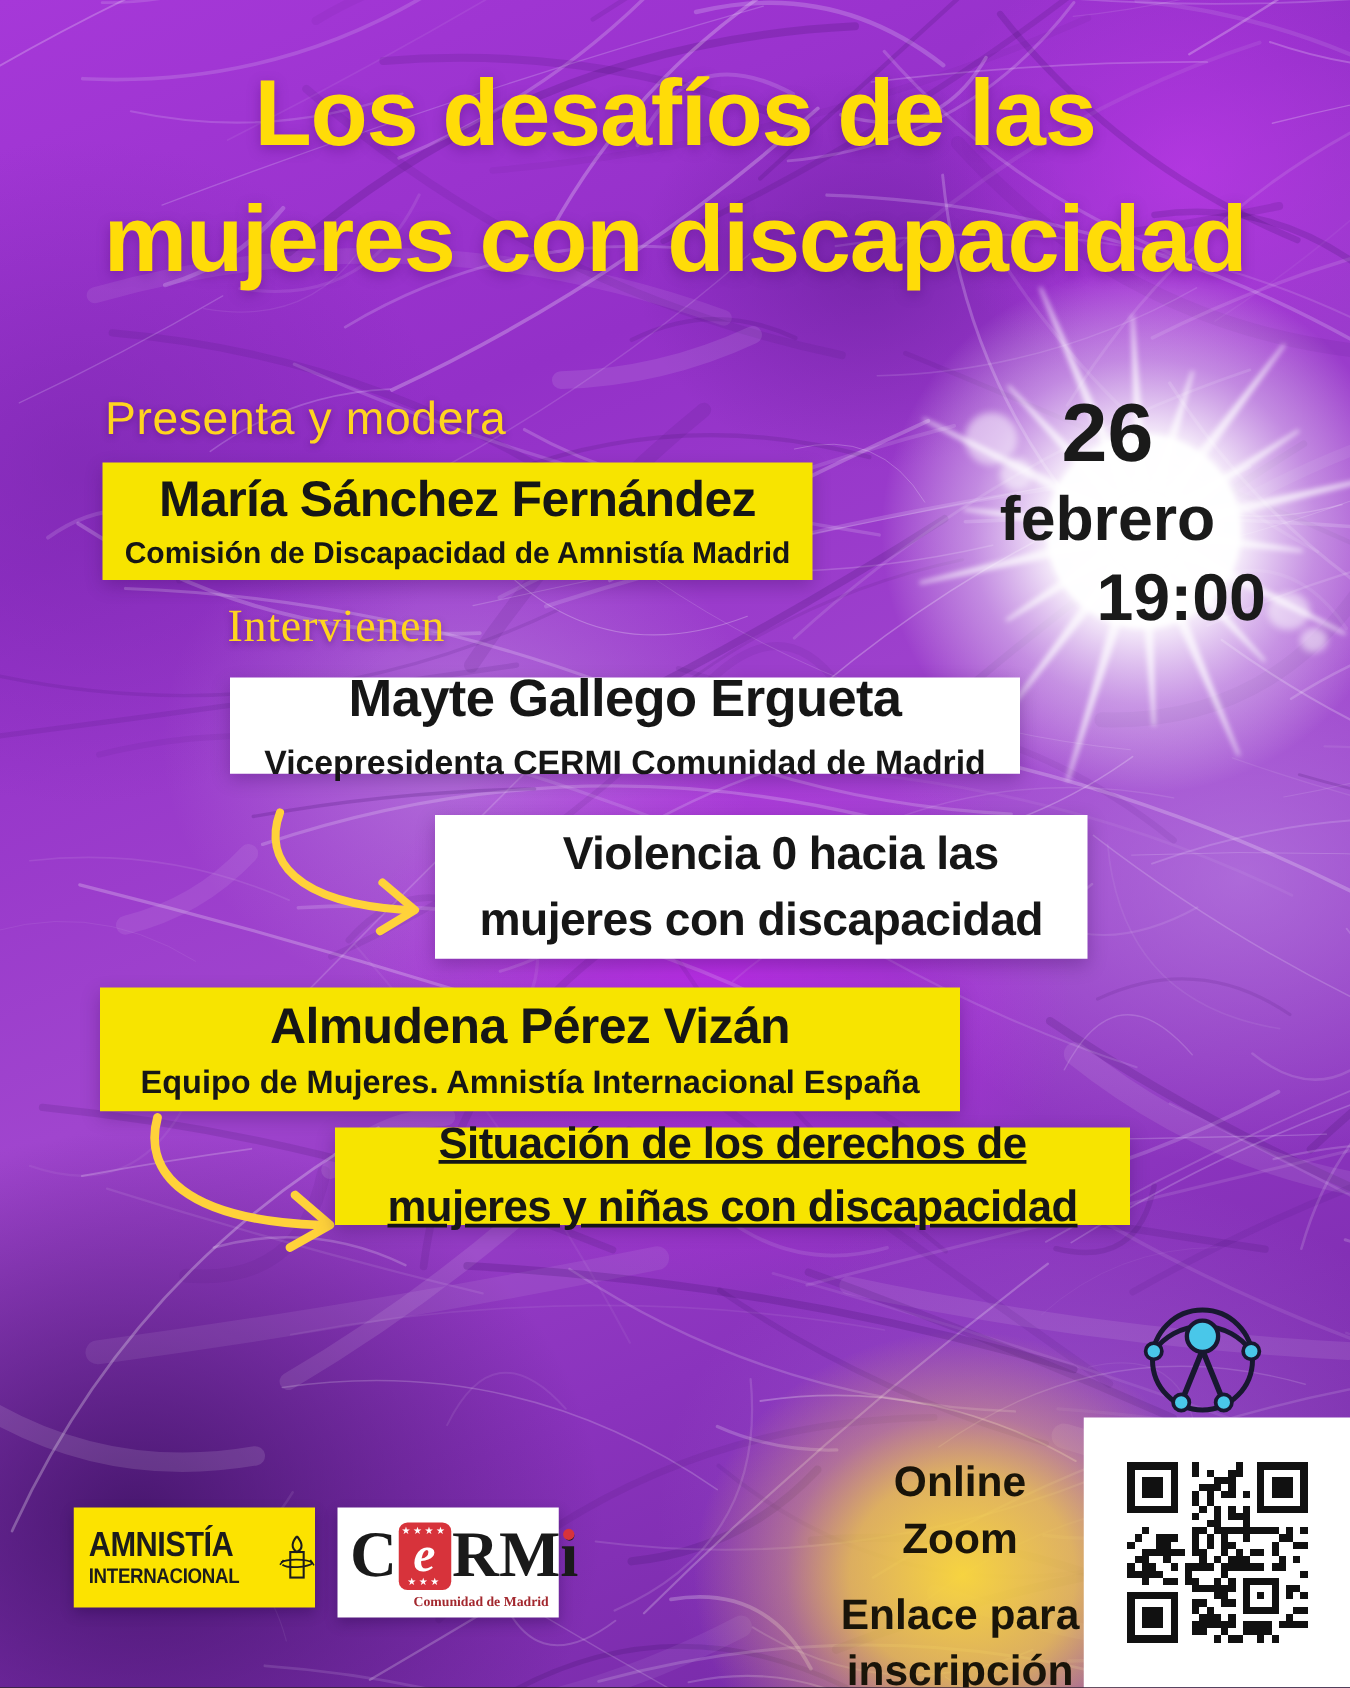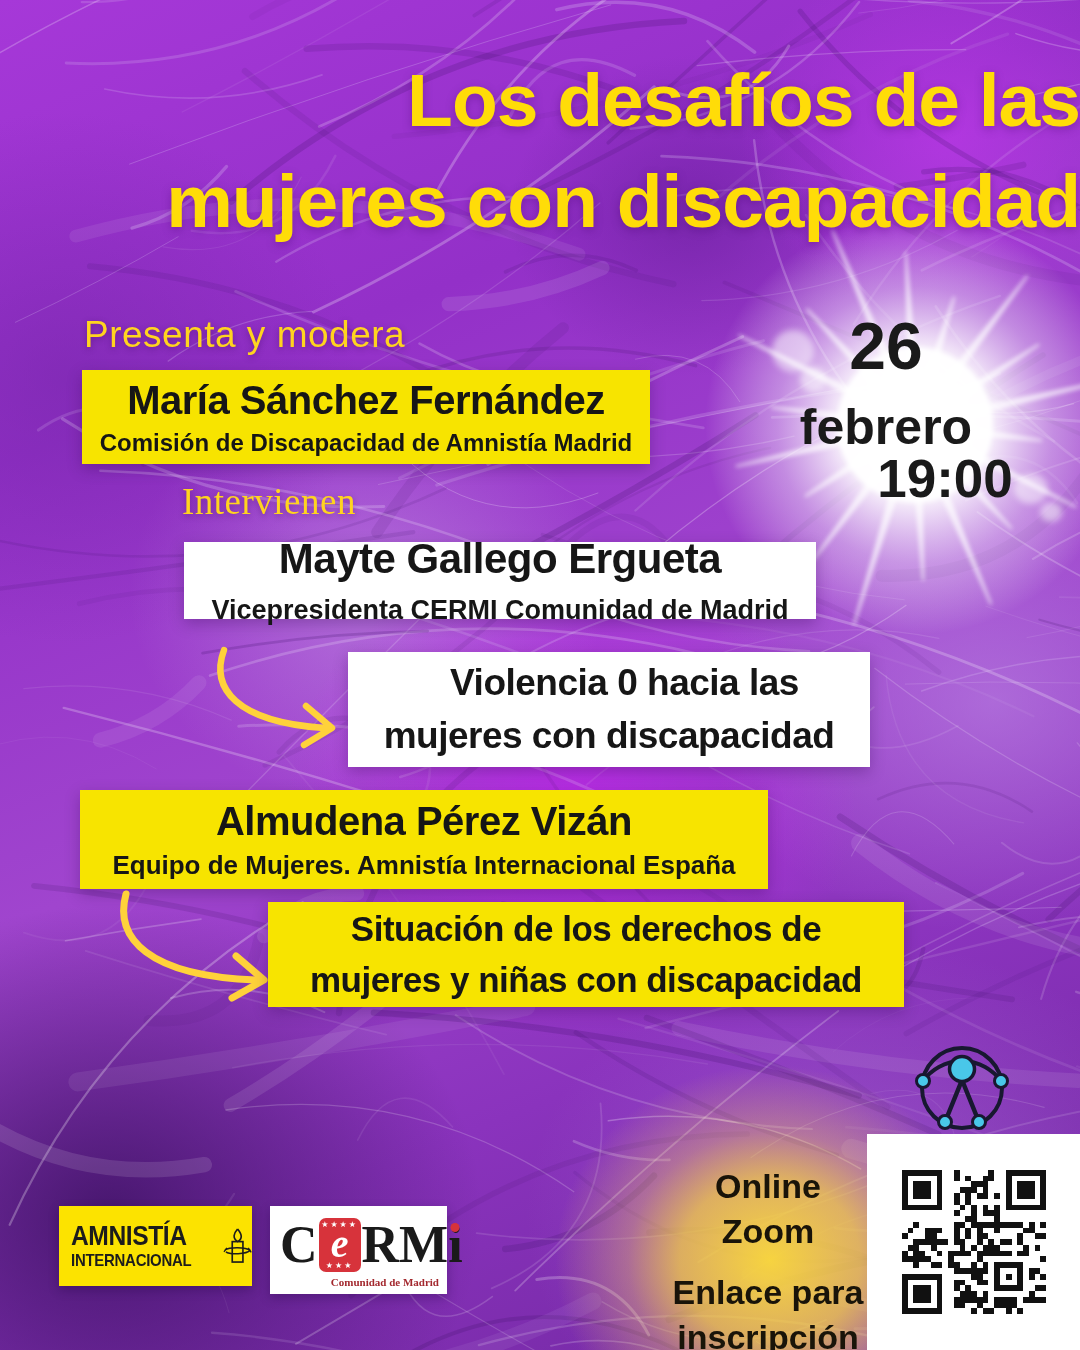--- a/index.html
+++ b/index.html
@@ -20,37 +20,37 @@
   .layer{position:absolute;left:0;top:0;width:100%;height:100%;}
   #fibers{z-index:1;pointer-events:none;}
   .starburst{position:absolute;left:685px;top:195px;width:460px;height:460px;z-index:2;pointer-events:none;}
   .bokeh{position:absolute;border-radius:50%;background:rgba(255,255,255,0.5);filter:blur(3px);z-index:3;}
   .glow-yellow{
     position:absolute;left:555px;top:1065px;width:430px;height:390px;z-index:2;pointer-events:none;
     background:radial-gradient(closest-side, rgba(250,216,60,0.97) 0%, rgba(248,211,66,0.75) 42%, rgba(246,205,90,0.35) 66%, transparent 100%);
   }
 
   
-  .title{position:absolute;left:0;top:50px;width:100%;text-align:right;z-index:5;
+  .title{position:absolute;left:0;top:40px;width:100%;text-align:center;z-index:5;
     color:#FFDC08;font-weight:800;font-size:75px;line-height:1.34;letter-spacing:-1px;
     text-shadow:0 3px 10px rgba(70,0,110,0.35);}
   .ylabel{position:absolute;z-index:5;color:#FFD41F;font-size:37px;font-weight:500;letter-spacing:0.5px;
     text-shadow:0 2px 6px rgba(60,0,90,0.4);}
   .card{position:absolute;z-index:5;display:flex;flex-direction:column;justify-content:center;
     text-align:center;color:#161616;box-shadow:0 5px 14px rgba(40,0,70,0.28);}
   .card.yellow{background:#F7E400;}
   .card.white{background:#ffffff;}
   .card .name{font-weight:800;letter-spacing:-0.5px;}
   .card .role{font-weight:700;margin-top:6px;}
   .topic{font-weight:800;letter-spacing:-0.5px;}
   .arrow{position:absolute;z-index:5;}
 
   .date-line{position:absolute;z-index:5;color:#1a1a1a;text-align:center;letter-spacing:0;}
   #d-day{left:806px;top:308px;width:160px;font-size:66px;font-weight:800;}
-  #d-month{left:771px;top:386px;width:230px;font-size:50px;font-weight:700;margin-top:12px;}
+  #d-month{left:771px;top:386px;width:230px;font-size:50px;font-weight:700;}
   #d-time{left:850px;top:448px;width:190px;font-size:53px;font-weight:800;}
 
   .access-icon{position:absolute;left:912px;top:1036px;width:100px;height:100px;z-index:5;}
 
   .online{position:absolute;left:648px;top:1164px;width:240px;z-index:5;text-align:center;
     color:#191409;font-weight:800;font-size:34px;line-height:1.32;}
   .online .gap{height:16px;}
 
   .qr-box{position:absolute;left:867px;top:1134px;width:213px;height:216px;background:#ffffff;z-index:6;
     display:flex;align-items:center;justify-content:center;}
@@ -388,21 +388,21 @@
   <div class="card yellow" style="left:80px;top:790px;width:688px;height:99px;">
     <div class="name" style="font-size:40px;">Almudena Pérez Vizán</div>
     <div class="role" style="font-size:26px;">Equipo de Mujeres. Amnistía Internacional España</div>
   </div>
 
   <svg class="arrow" style="left:112px;top:888px;" width="175" height="114" viewBox="0 0 175 114">
     <path d="M14 6 C 2 50 36 88 144 92" fill="none" stroke="#FFD23A" stroke-width="7" stroke-linecap="round"></path>
     <polyline points="124,68 152,92 120,110" fill="none" stroke="#FFD23A" stroke-width="7" stroke-linecap="round" stroke-linejoin="round"></polyline>
   </svg>
 
-  <div class="card yellow" style="left:268px;top:902px;width:636px;height:105px;">
+  <div class="card yellow" style="left:268px;top:902px;width:636px;height:78px;text-decoration:underline;">
     <div class="topic" style="font-size:35px;line-height:1.45;">Situación de los derechos de</div>
     <div class="topic" style="font-size:35px;line-height:1.45;">mujeres y niñas con discapacidad</div>
   </div>
 
   <div class="date-line" id="d-day">26</div>
   <div class="date-line" id="d-month">febrero</div>
   <div class="date-line" id="d-time">19:00</div>
 
   <svg class="access-icon" viewBox="0 0 100 100">
     <circle cx="50" cy="52" r="40" fill="none" stroke="#181830" stroke-width="4"></circle>

